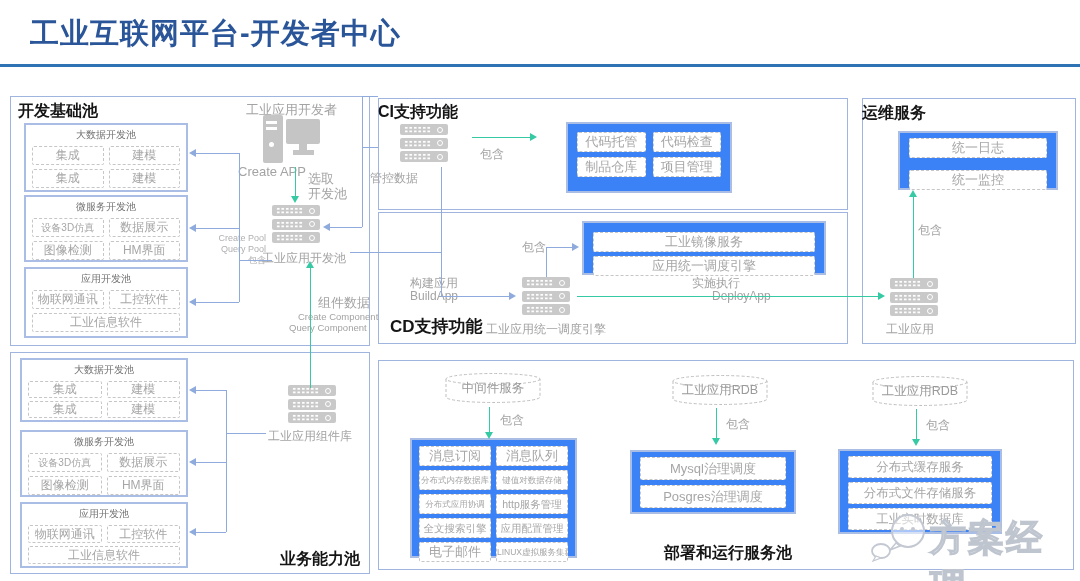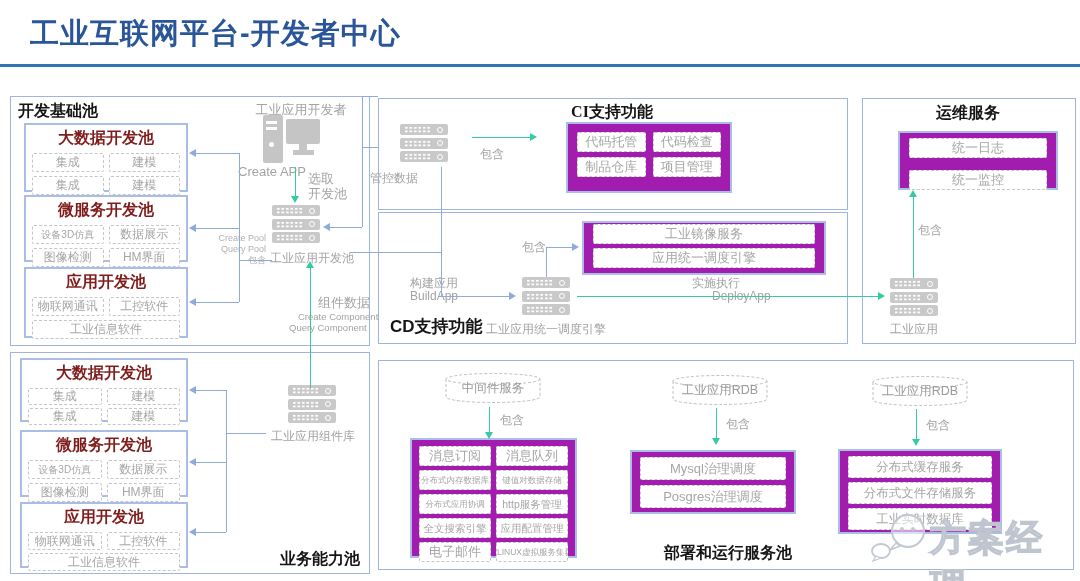--- a/index.html
+++ b/index.html
@@ -6,37 +6,37 @@
   #canvas{position:relative;width:1080px;height:581px;background:#fff;overflow:hidden;
           font-family:"Liberation Sans","DejaVu Sans",sans-serif;}
   
   .page-title{position:absolute;left:30px;top:14px;font-size:29px;font-weight:bold;color:#2A5699;letter-spacing:1px;}
   .title-rule{position:absolute;left:0;top:64px;width:1080px;height:3px;background:#2E74B5;}
   
   .sec{position:absolute;border:1px solid #9FB5E0;background:#fff;}
   .sec-title{position:absolute;font-weight:bold;color:#151515;font-size:16px;}
   
   .pool{position:absolute;border:2px solid #A9BDE5;background:#fff;padding:2px 6px 3px;box-sizing:border-box;}
-  .pool-title{text-align:center;font-weight:bold;font-size:16px;color:#7f1d1d;margin:1px 0 4px;}
+  .pool-title{text-align:center;font-weight:normal;font-size:10px;color:#737373;margin:1px 0 4px;}
   .pool-grid{display:grid;grid-template-columns:1fr 1fr;gap:4px 5px;}
   .ditem{border:1px dashed #c6c6c6;border-radius:2px;color:#a6a6a6;text-align:center;
          font-size:12px;height:17px;line-height:17px;overflow:hidden;white-space:nowrap;background:#fff;}
   .wide{grid-column:1/3;}
   .sm{font-size:10px;}
   
-  .hold{position:absolute;border:2px solid #A9BDE5;background:#a21caf;box-sizing:border-box;}
+  .hold{position:absolute;border:2px solid #A9BDE5;background:#3b82f6;box-sizing:border-box;}
   .rows{display:flex;flex-direction:column;gap:4px;padding:5px 9px;}
   .grid2{display:grid;grid-template-columns:1fr 1fr;gap:5px 7px;padding:8px 9px;}
   .hold .ditem{height:18px;line-height:18px;font-size:13px;}
   .big{font-size:13px!important;}
   .mid{font-size:10.5px!important;}
   .tiny{font-size:8.5px!important;}
   
   .glbl{position:absolute;color:#a3a3a3;font-size:12px;white-space:nowrap;}
-  .c{text-align:center;font-family:Liberation Serif, serif;}
+  .c{}
   
   .hl{position:absolute;height:1px;background:#8FAADC;}
   .vl{position:absolute;width:1px;background:#8FAADC;}
   .g{background:#35C9A4;}
   .ar{position:absolute;width:0;height:0;border-style:solid;}
   .ar-l{border-width:4px 7px 4px 0;border-color:transparent #8FAADC transparent transparent;}
   .ar-r{border-width:4px 0 4px 7px;border-color:transparent transparent transparent #8FAADC;}
   .ar-r.gg{border-left-color:#35C9A4;}
   .ar-u{border-width:0 4px 7px 4px;border-color:transparent transparent #35C9A4 transparent;}
   .ar-d{border-width:7px 4px 0 4px;border-color:#35C9A4 transparent transparent transparent;}
@@ -178,21 +178,21 @@
       <div class="ditem">代码托管</div>
       <div class="ditem">代码检查</div>
       <div class="ditem">制品仓库</div>
       <div class="ditem">项目管理</div>
     </div>
   </div>
 
   <div class="sec" style="left:378px;top:212px;width:468px;height:130px;"></div>
   <div class="sec-title" style="left:390px;top:315px;font-size:17px;">CD支持功能</div>
   <div class="hold" style="left:582px;top:221px;width:244px;height:54px;">
-    <div class="rows" style="padding:1px 9px;gap:4px;">
+    <div class="rows" style="padding:9px 9px;gap:4px;">
       <div class="ditem">工业镜像服务</div>
       <div class="ditem">应用统一调度引擎</div>
     </div>
   </div>
   <div class="glbl" style="left:522px;top:239px;">包含</div>
   <div class="srv" style="left:522px;top:277px;">
       <i></i>
       <i></i>
       <i></i>
     </div>

